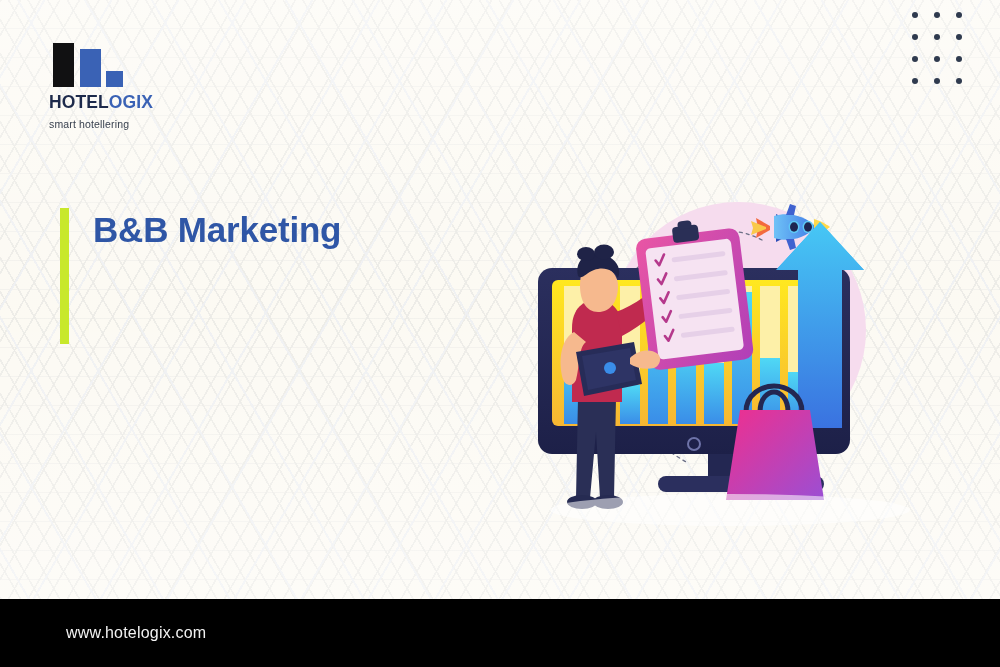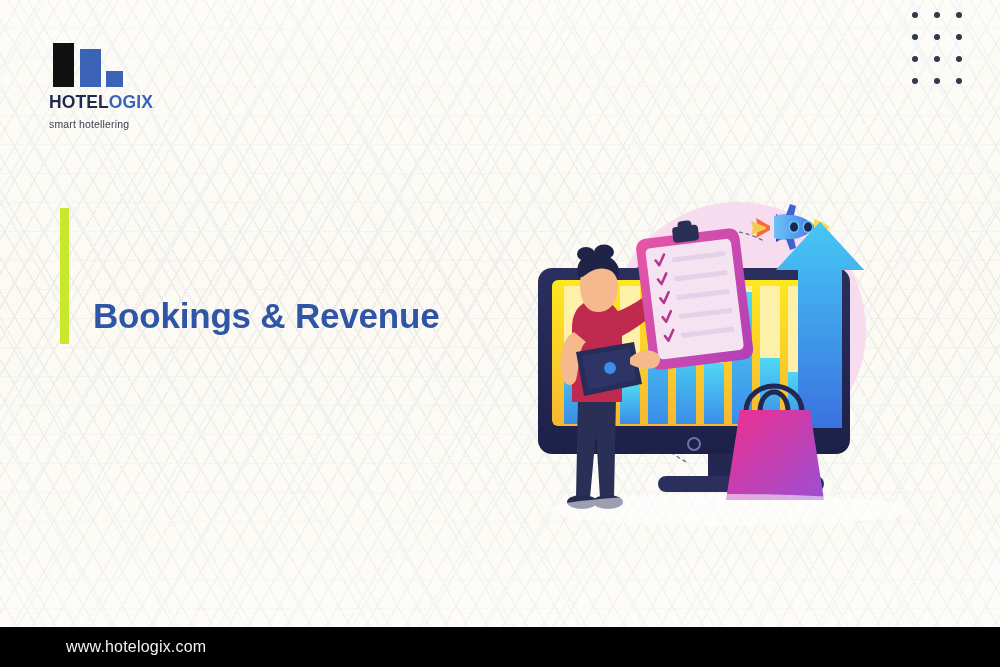--- a/index.html
+++ b/index.html
@@ -61,21 +61,21 @@
   
   #headline-wrap { position:absolute; left:60px; top:208px; display:flex; gap:24px; }
   #accent-bar { width:9px; height:136px; background:#c8e82c; flex:none; }
   #headline {
     font-size:35px; line-height:43px; font-weight:bold; color:#2f56a6;
     letter-spacing:-.2px; font-family:"Liberation Sans", sans-serif;
   }
 
   
   #footer {
-    position:absolute; left:0; bottom:0; width:1000px; height:40px;
+    position:absolute; left:0; bottom:0; width:1000px; height:68px;
     background:#000000; display:flex; align-items:center;
   }
   #footer-url {
     margin-left:66px; color:#f2f2f2; font-size:16px; letter-spacing:.2px;
     font-family:"Liberation Sans", sans-serif;
   }
 
   
   #illustration { position:absolute; left:530px; top:180px; width:400px; height:360px; }
   #illustration svg { display:block; width:400px; height:360px; overflow:visible; }
@@ -109,21 +109,21 @@
     <i></i>
       <i></i>
       <i></i>
     <i></i>
       <i></i>
       <i></i>
   </div>
 
   <div id="headline-wrap">
     <div id="accent-bar"></div>
-    <h1 id="headline"><br><br><span>Bookings &amp; Revenue</span></h1>
+    <h1 id="headline"><span>B&amp;B Marketing</span><br><br></h1>
   </div>
 
   <div id="illustration">
     <svg viewBox="0 0 400 360" xmlns="http://www.w3.org/2000/svg">
       <defs>
         <linearGradient id="gScreen" x1="0" y1="0" x2="0" y2="1">
           <stop offset="0%" stop-color="#ffe81f"></stop>
             <stop offset="100%" stop-color="#f7b733"></stop>
         </linearGradient>
         <linearGradient id="gBar" x1="0" y1="0" x2="0" y2="1">

